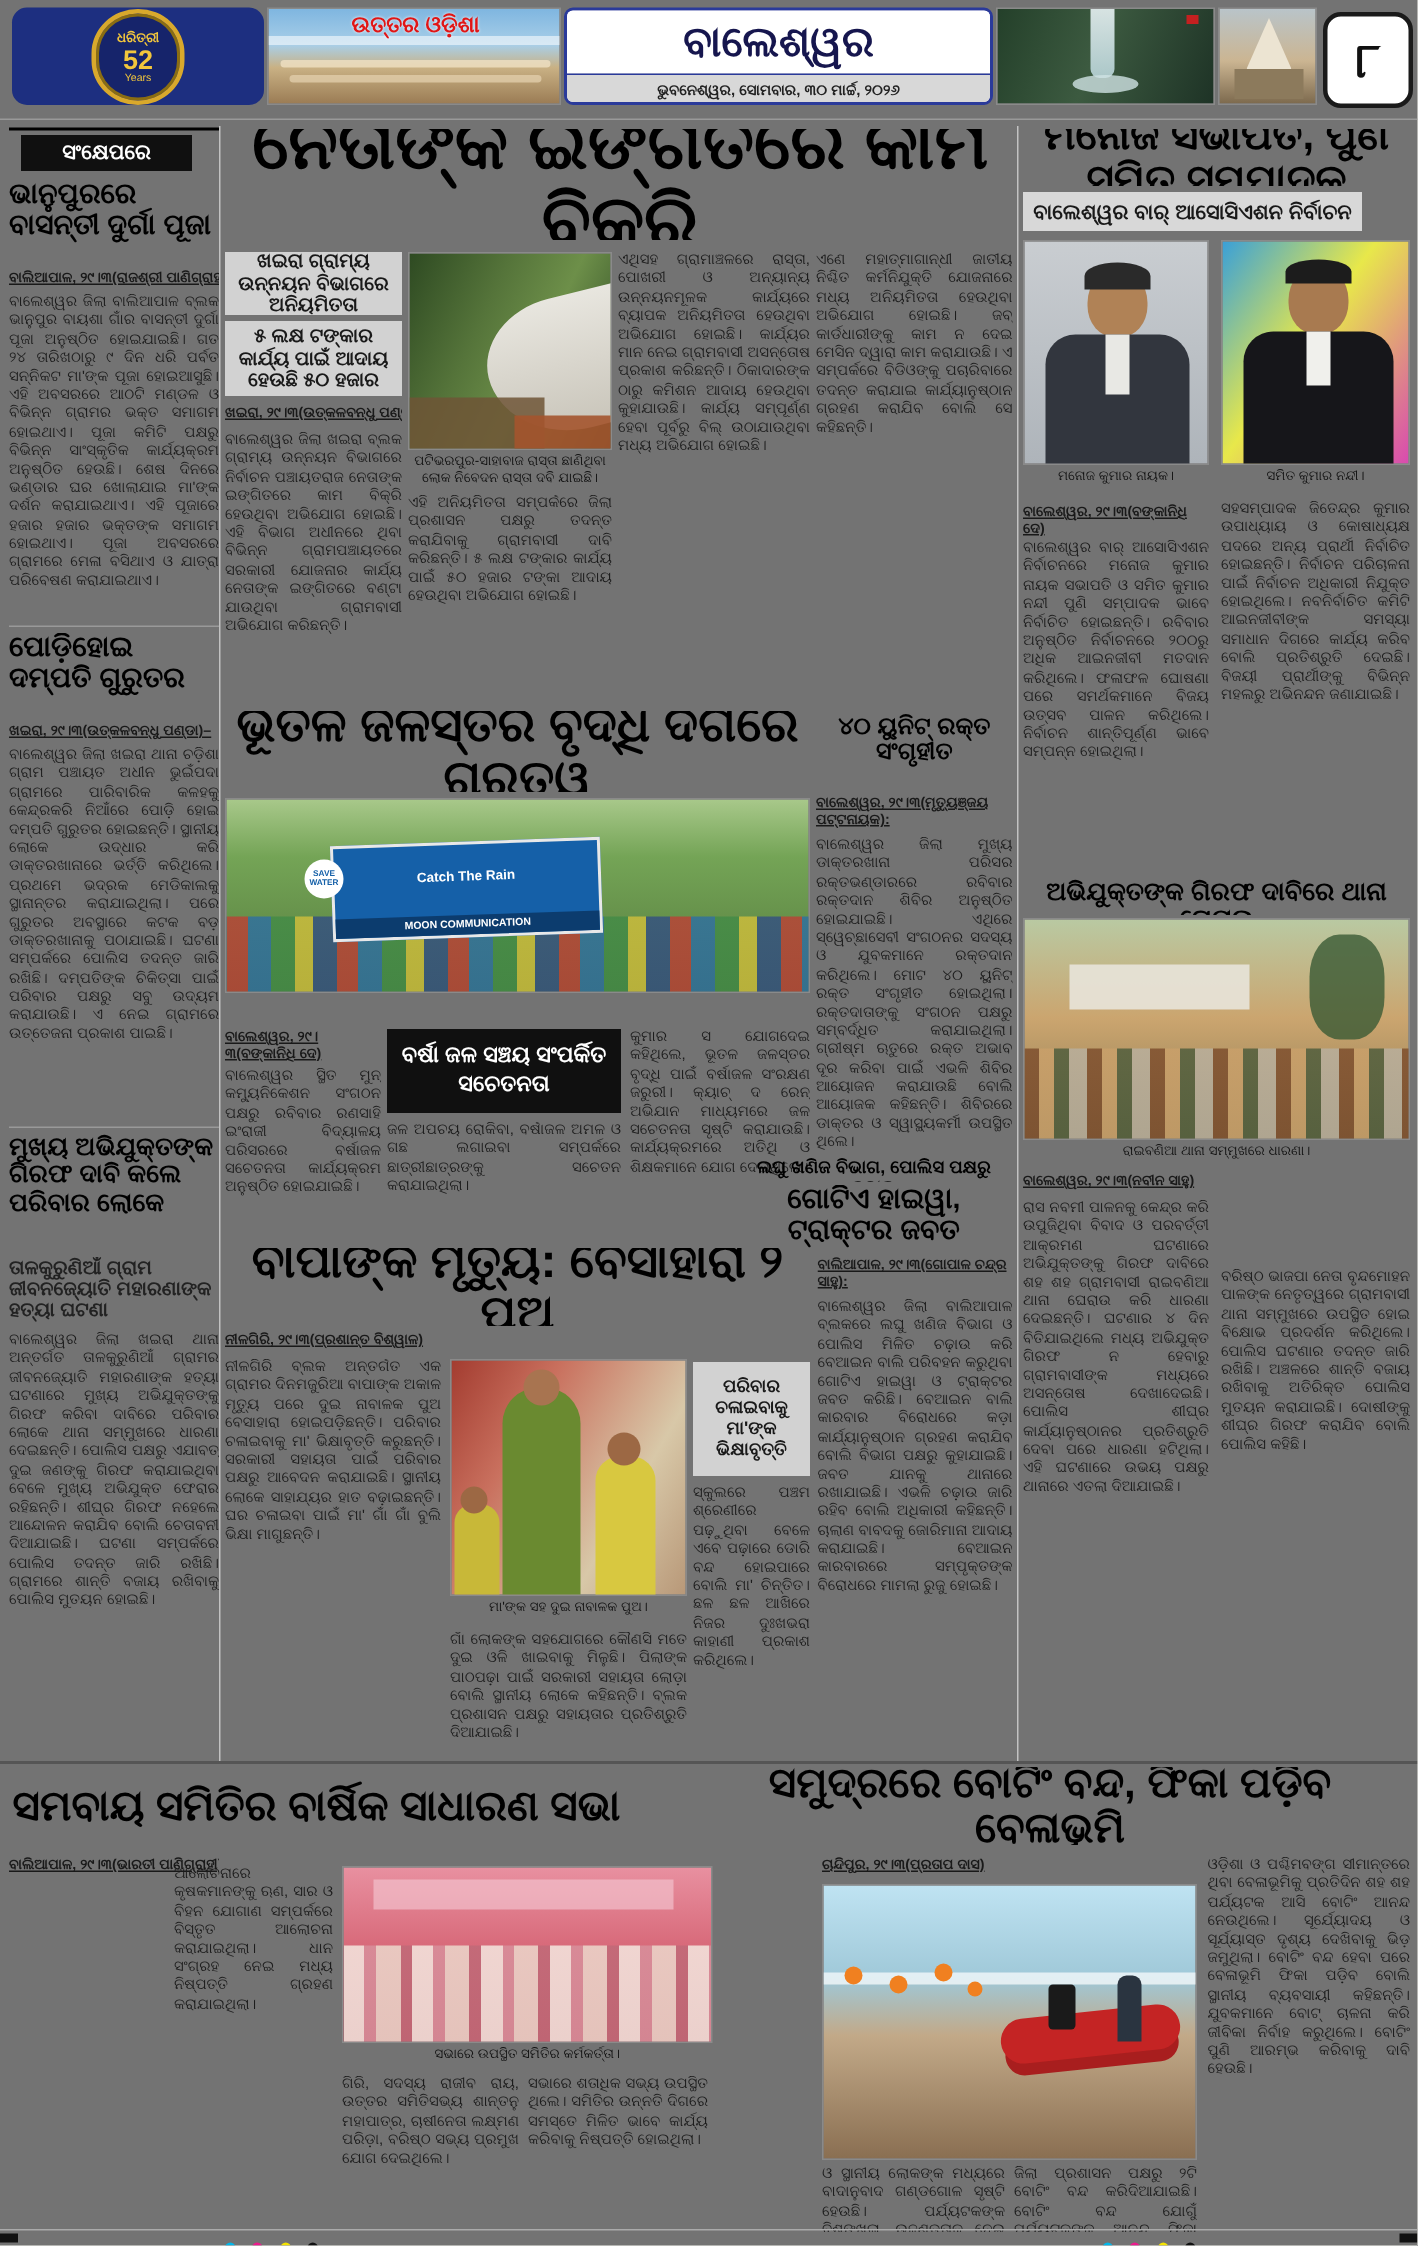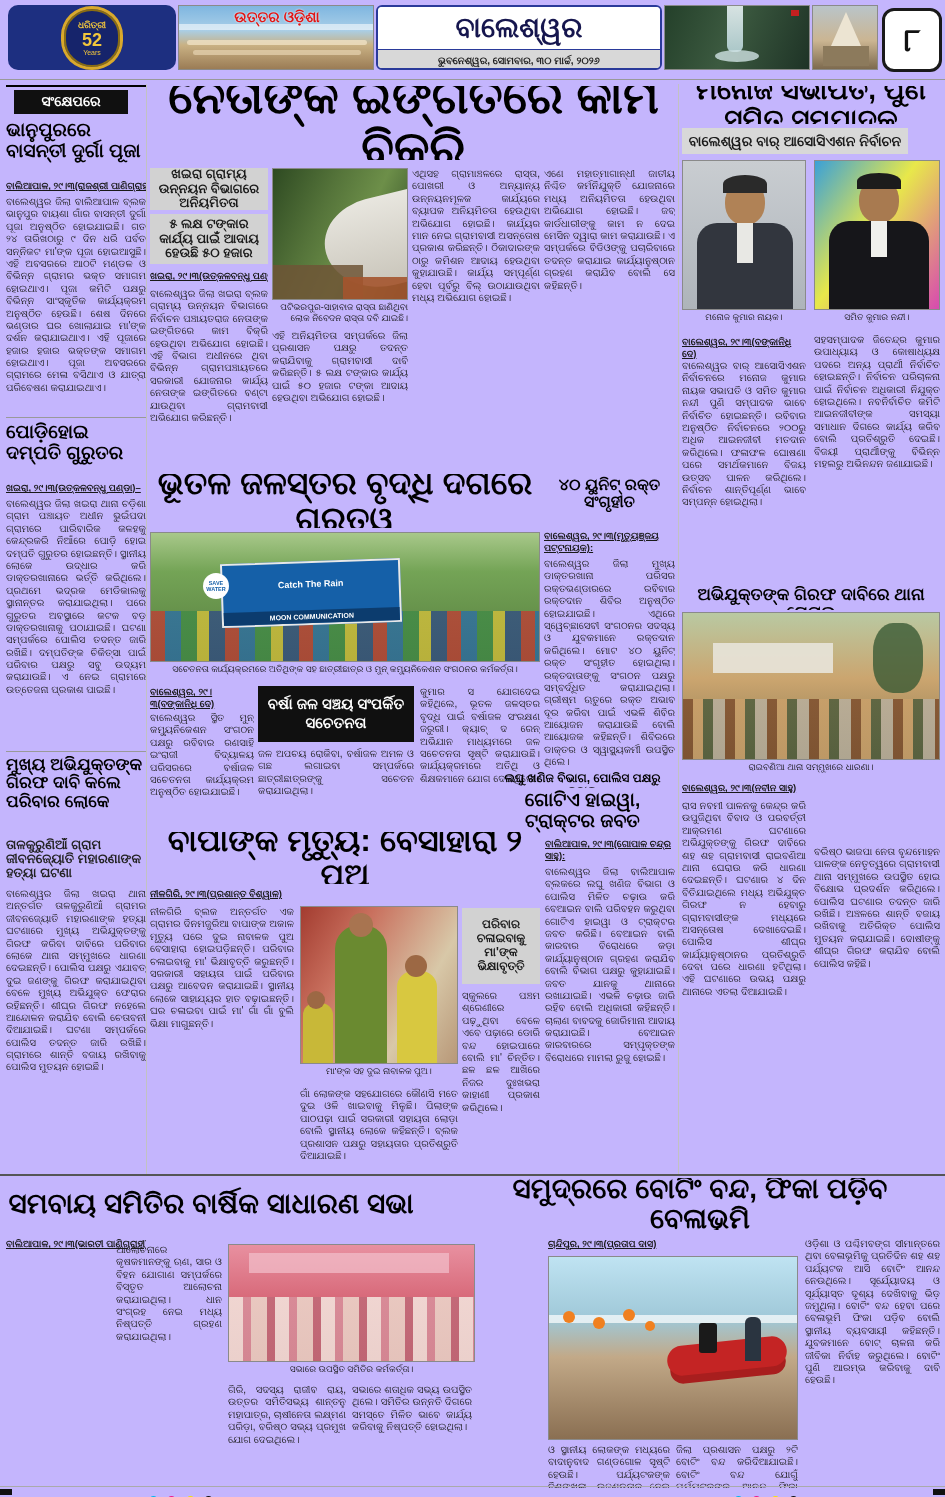--- a/index.html
+++ b/index.html
@@ -1,16 +1,16 @@
 <!DOCTYPE html>
 <html><head>
 <meta charset="utf-8">
 <style>
   html,body{margin:0;padding:0;background:#e9e9e6;}
-  .page{position:relative;width:945px;height:1497px;background:#c4b5fd;overflow:hidden;
+  .page{position:relative;width:945px;height:1497px;background:#737373;overflow:hidden;
         font-family:"Liberation Sans","DejaVu Sans",sans-serif;color:#191919;}
   .abs{position:absolute;}
   .body-txt{font-size:10px;line-height:1.24;text-align:justify;overflow:hidden;color:#1c1c1c;}
   .byline{font-size:9.5px;font-weight:bold;text-decoration:underline;white-space:nowrap;overflow:hidden;}
   .caption{font-size:9px;text-align:center;line-height:1.2;overflow:hidden;color:#111;}
   .head{font-weight:bold;color:#000;line-height:1.08;text-align:center;overflow:hidden;}
   .kicker-box{background:#d2d2d2;font-weight:bold;font-size:13px;text-align:center;
               display:flex;align-items:center;justify-content:center;line-height:1.15;padding:2px 4px;box-sizing:border-box;}
   .black-box{background:#101010;color:#fff;font-weight:bold;text-align:center;
              display:flex;align-items:center;justify-content:center;line-height:1.25;padding:3px 5px;box-sizing:border-box;}
@@ -92,35 +92,34 @@
   <div class="abs kicker-box" style="left:150px;top:168px;width:118px;height:42px;">ଖଇରା ଗ୍ରାମ୍ୟ ଉନ୍ନୟନ ବିଭାଗରେ ଅନିୟମିତତା</div>
   <div class="abs kicker-box" style="left:150px;top:214px;width:118px;height:50px;">୫ ଲକ୍ଷ ଟଙ୍କାର କାର୍ଯ୍ୟ ପାଇଁ ଆଦାୟ ହେଉଛି ୫୦ ହଜାର</div>
   <div class="abs byline" style="left:150px;top:270px;width:118px;">ଖଇରା, ୨୯।୩(ଉତ୍କଳବନ୍ଧୁ ପଣ୍ଡା)</div>
   <div class="abs body-txt" style="left:150px;top:288px;width:118px;height:182px;">ବାଲେଶ୍ୱର ଜିଲା ଖଇରା ବ୍ଲକ ଗ୍ରାମ୍ୟ ଉନ୍ନୟନ ବିଭାଗରେ ନିର୍ବାଚନ ପଞ୍ଚାୟତରାଜ ନେତାଙ୍କ ଇଙ୍ଗିତରେ କାମ ବିକ୍ରି ହେଉଥିବା ଅଭିଯୋଗ ହୋଇଛି। ଏହି ବିଭାଗ ଅଧୀନରେ ଥିବା ବିଭିନ୍ନ ଗ୍ରାମପଞ୍ଚାୟତରେ ସରକାରୀ ଯୋଜନାର କାର୍ଯ୍ୟ ନେତାଙ୍କ ଇଙ୍ଗିତରେ ବଣ୍ଟା ଯାଉଥିବା ଗ୍ରାମବାସୀ ଅଭିଯୋଗ କରିଛନ୍ତି।</div>
 
   <div class="abs photo" style="left:272px;top:168px;width:136px;height:132px;background:linear-gradient(115deg,#2e4a22 0%,#55743a 35%,#6d8f49 60%,#24401e 100%);">
     <div class="abs" style="left:52px;top:28px;width:110px;height:90px;background:linear-gradient(180deg,#e8e6df,#c9c5ba);border-radius:60% 0 0 70%;transform:rotate(-14deg);"></div>
     <div class="abs" style="left:0px;top:96px;width:90px;height:36px;background:#6e5536;opacity:.85;"></div>
     <div class="abs" style="left:70px;top:108px;width:66px;height:24px;background:#a4542e;opacity:.9;"></div>
   </div>
-  <div class="abs caption" style="left:272px;top:302px;width:136px;height:26px;text-align:right;">ପଟିଭରପୁର-ସାହାବାଜ ରାସ୍ତା ଛାଣିଥିବା ଲୋକ ନିବେଦନ ରାସ୍ତା ଦବି ଯାଇଛି।</div>
+  <div class="abs caption" style="left:272px;top:302px;width:136px;height:26px;">ପଟିଭରପୁର-ସାହାବାଜ ରାସ୍ତା ଛାଣିଥିବା ଲୋକ ନିବେଦନ ରାସ୍ତା ଦବି ଯାଇଛି।</div>
   <div class="abs body-txt" style="left:272px;top:330px;width:136px;height:140px;">ଏହି ଅନିୟମିତତା ସମ୍ପର୍କରେ ଜିଲା ପ୍ରଶାସନ ପକ୍ଷରୁ ତଦନ୍ତ କରାଯିବାକୁ ଗ୍ରାମବାସୀ ଦାବି କରିଛନ୍ତି। ୫ ଲକ୍ଷ ଟଙ୍କାର କାର୍ଯ୍ୟ ପାଇଁ ୫୦ ହଜାର ଟଙ୍କା ଆଦାୟ ହେଉଥିବା ଅଭିଯୋଗ ହୋଇଛି।</div>
   <div class="abs body-txt" style="left:412px;top:168px;width:128px;height:302px;">ଏଥିସହ ଗ୍ରାମାଞ୍ଚଳରେ ରାସ୍ତା, ପୋଖରୀ ଓ ଅନ୍ୟାନ୍ୟ ଉନ୍ନୟନମୂଳକ କାର୍ଯ୍ୟରେ ବ୍ୟାପକ ଅନିୟମିତତା ହେଉଥିବା ଅଭିଯୋଗ ହୋଇଛି। କାର୍ଯ୍ୟର ମାନ ନେଇ ଗ୍ରାମବାସୀ ଅସନ୍ତୋଷ ପ୍ରକାଶ କରିଛନ୍ତି। ଠିକାଦାରଙ୍କ ଠାରୁ କମିଶନ ଆଦାୟ ହେଉଥିବା କୁହାଯାଉଛି। କାର୍ଯ୍ୟ ସମ୍ପୂର୍ଣ୍ଣ ହେବା ପୂର୍ବରୁ ବିଲ୍ ଉଠାଯାଉଥିବା ମଧ୍ୟ ଅଭିଯୋଗ ହୋଇଛି।</div>
   <div class="abs body-txt" style="left:544px;top:168px;width:131px;height:302px;">ଏଣେ ମହାତ୍ମାଗାନ୍ଧୀ ଜାତୀୟ ନିଶ୍ଚିତ କର୍ମନିଯୁକ୍ତି ଯୋଜନାରେ ମଧ୍ୟ ଅନିୟମିତତା ହେଉଥିବା ଅଭିଯୋଗ ହୋଇଛି। ଜବ୍ କାର୍ଡଧାରୀଙ୍କୁ କାମ ନ ଦେଇ ମେସିନ ଦ୍ୱାରା କାମ କରାଯାଉଛି। ଏ ସମ୍ପର୍କରେ ବିଡିଓଙ୍କୁ ପଚାରିବାରେ ତଦନ୍ତ କରାଯାଇ କାର୍ଯ୍ୟାନୁଷ୍ଠାନ ଗ୍ରହଣ କରାଯିବ ବୋଲି ସେ କହିଛନ୍ତି।</div>
 
   <div class="abs head" style="left:150px;top:474px;width:390px;height:54px;font-size:33px;display:flex;align-items:center;justify-content:center;">ଭୂତଳ ଜଳସ୍ତର ବୃଦ୍ଧି ଦିଗରେ ଗୁରୁତ୍ୱ</div>
   <div class="abs photo" style="left:150px;top:532px;width:390px;height:130px;background:linear-gradient(180deg,#a8c88a 0%,#74a456 30%,#567c3e 100%);">
     <div class="abs" style="left:0;top:78px;width:390px;height:52px;background:repeating-linear-gradient(90deg,#c23a34 0 14px,#2a6ca8 14px 30px,#3f8a46 30px 46px,#d8c23a 46px 58px,#2f4a86 58px 74px);opacity:.75;"></div>
     <div class="abs" style="left:70px;top:28px;width:180px;height:64px;background:#1560a8;border:2px solid #e8e8e8;transform:rotate(-2deg);color:#fff;box-sizing:border-box;padding:4px;">
       <div style="font-size:9px;font-weight:bold;text-align:center;margin-top:12px;">Catch The Rain</div>
       <div style="position:absolute;left:0;bottom:0;width:100%;height:13px;background:#0c3c6e;font-size:7px;font-weight:bold;text-align:center;line-height:13px;">MOON COMMUNICATION</div>
     </div>
     <div class="abs" style="left:52px;top:40px;width:26px;height:26px;border-radius:50%;background:#fff;color:#1560a8;font-size:5.5px;font-weight:bold;display:flex;align-items:center;justify-content:center;text-align:center;">SAVE WATER</div>
   </div>
-  <div class="abs caption" style="left:150px;top:664px;width:390px;height:16px;">ସଚେତନତା କାର୍ଯ୍ୟକ୍ରମରେ ଅତିଥିଙ୍କ ସହ ଛାତ୍ରୀଛାତ୍ର ଓ ମୁନ୍ କମ୍ୟୁନିକେଶନ ସଂଗଠନର କର୍ମକର୍ତ୍ତା।</div>
   <div class="abs byline" style="left:150px;top:686px;width:104px;white-space:normal;">ବାଲେଶ୍ୱର, ୨୯।୩(ବଙ୍କାନିଧି ଦେ)</div>
   <div class="abs black-box" style="left:258px;top:686px;width:156px;height:56px;font-size:15px;">ବର୍ଷା ଜଳ ସଞ୍ଚୟ ସଂପର୍କିତ ସଚେତନତା</div>
   <div class="abs body-txt" style="left:420px;top:686px;width:120px;height:144px;">କୁମାର ସ ଯୋଗଦେଇ କହିଥିଲେ, ଭୂତଳ ଜଳସ୍ତର ବୃଦ୍ଧି ପାଇଁ ବର୍ଷାଜଳ ସଂରକ୍ଷଣ ଜରୁରୀ। କ୍ୟାଚ୍ ଦ ରେନ୍ ଅଭିଯାନ ମାଧ୍ୟମରେ ଜଳ ସଚେତନତା ସୃଷ୍ଟି କରାଯାଉଛି। କାର୍ଯ୍ୟକ୍ରମରେ ଅତିଥି ଓ ଶିକ୍ଷକମାନେ ଯୋଗ ଦେଇଥିଲେ।</div>
   <div class="abs body-txt" style="left:150px;top:712px;width:104px;height:118px;">ବାଲେଶ୍ୱର ସ୍ଥିତ ମୁନ୍ କମ୍ୟୁନିକେଶନ ସଂଗଠନ ପକ୍ଷରୁ ରବିବାର ରଣସାହି ଇଂରାଜୀ ବିଦ୍ୟାଳୟ ପରିସରରେ ବର୍ଷାଜଳ ସଚେତନତା କାର୍ଯ୍ୟକ୍ରମ ଅନୁଷ୍ଠିତ ହୋଇଯାଇଛି।</div>
   <div class="abs body-txt" style="left:258px;top:748px;width:156px;height:82px;">ଜଳ ଅପଚୟ ରୋକିବା, ବର୍ଷାଜଳ ଅମଳ ଓ ଗଛ ଲଗାଇବା ସମ୍ପର୍କରେ ଛାତ୍ରୀଛାତ୍ରଙ୍କୁ ସଚେତନ କରାଯାଇଥିଲା।</div>
 
   <div class="abs head" style="left:544px;top:476px;width:131px;height:50px;font-size:16px;">୪୦ ୟୁନିଟ୍ ରକ୍ତ ସଂଗୃହୀତ</div>
   <div class="abs byline" style="left:544px;top:530px;width:131px;white-space:normal;">ବାଲେଶ୍ୱର, ୨୯।୩(ମୃତ୍ୟୁଞ୍ଜୟ ପଟ୍ଟନାୟକ):</div>
   <div class="abs body-txt" style="left:544px;top:558px;width:131px;height:210px;">ବାଲେଶ୍ୱର ଜିଲା ମୁଖ୍ୟ ଡାକ୍ତରଖାନା ପରିସର ରକ୍ତଭଣ୍ଡାରରେ ରବିବାର ରକ୍ତଦାନ ଶିବିର ଅନୁଷ୍ଠିତ ହୋଇଯାଇଛି। ଏଥିରେ ସ୍ୱେଚ୍ଛାସେବୀ ସଂଗଠନର ସଦସ୍ୟ ଓ ଯୁବକମାନେ ରକ୍ତଦାନ କରିଥିଲେ। ମୋଟ ୪୦ ୟୁନିଟ୍ ରକ୍ତ ସଂଗୃହୀତ ହୋଇଥିଲା। ରକ୍ତଦାତାଙ୍କୁ ସଂଗଠନ ପକ୍ଷରୁ ସମ୍ବର୍ଦ୍ଧିତ କରାଯାଇଥିଲା। ଗ୍ରୀଷ୍ମ ଋତୁରେ ରକ୍ତ ଅଭାବ ଦୂର କରିବା ପାଇଁ ଏଭଳି ଶିବିର ଆୟୋଜନ କରାଯାଉଛି ବୋଲି ଆୟୋଜକ କହିଛନ୍ତି। ଶିବିରରେ ଡାକ୍ତର ଓ ସ୍ୱାସ୍ଥ୍ୟକର୍ମୀ ଉପସ୍ଥିତ ଥିଲେ।</div>
 

